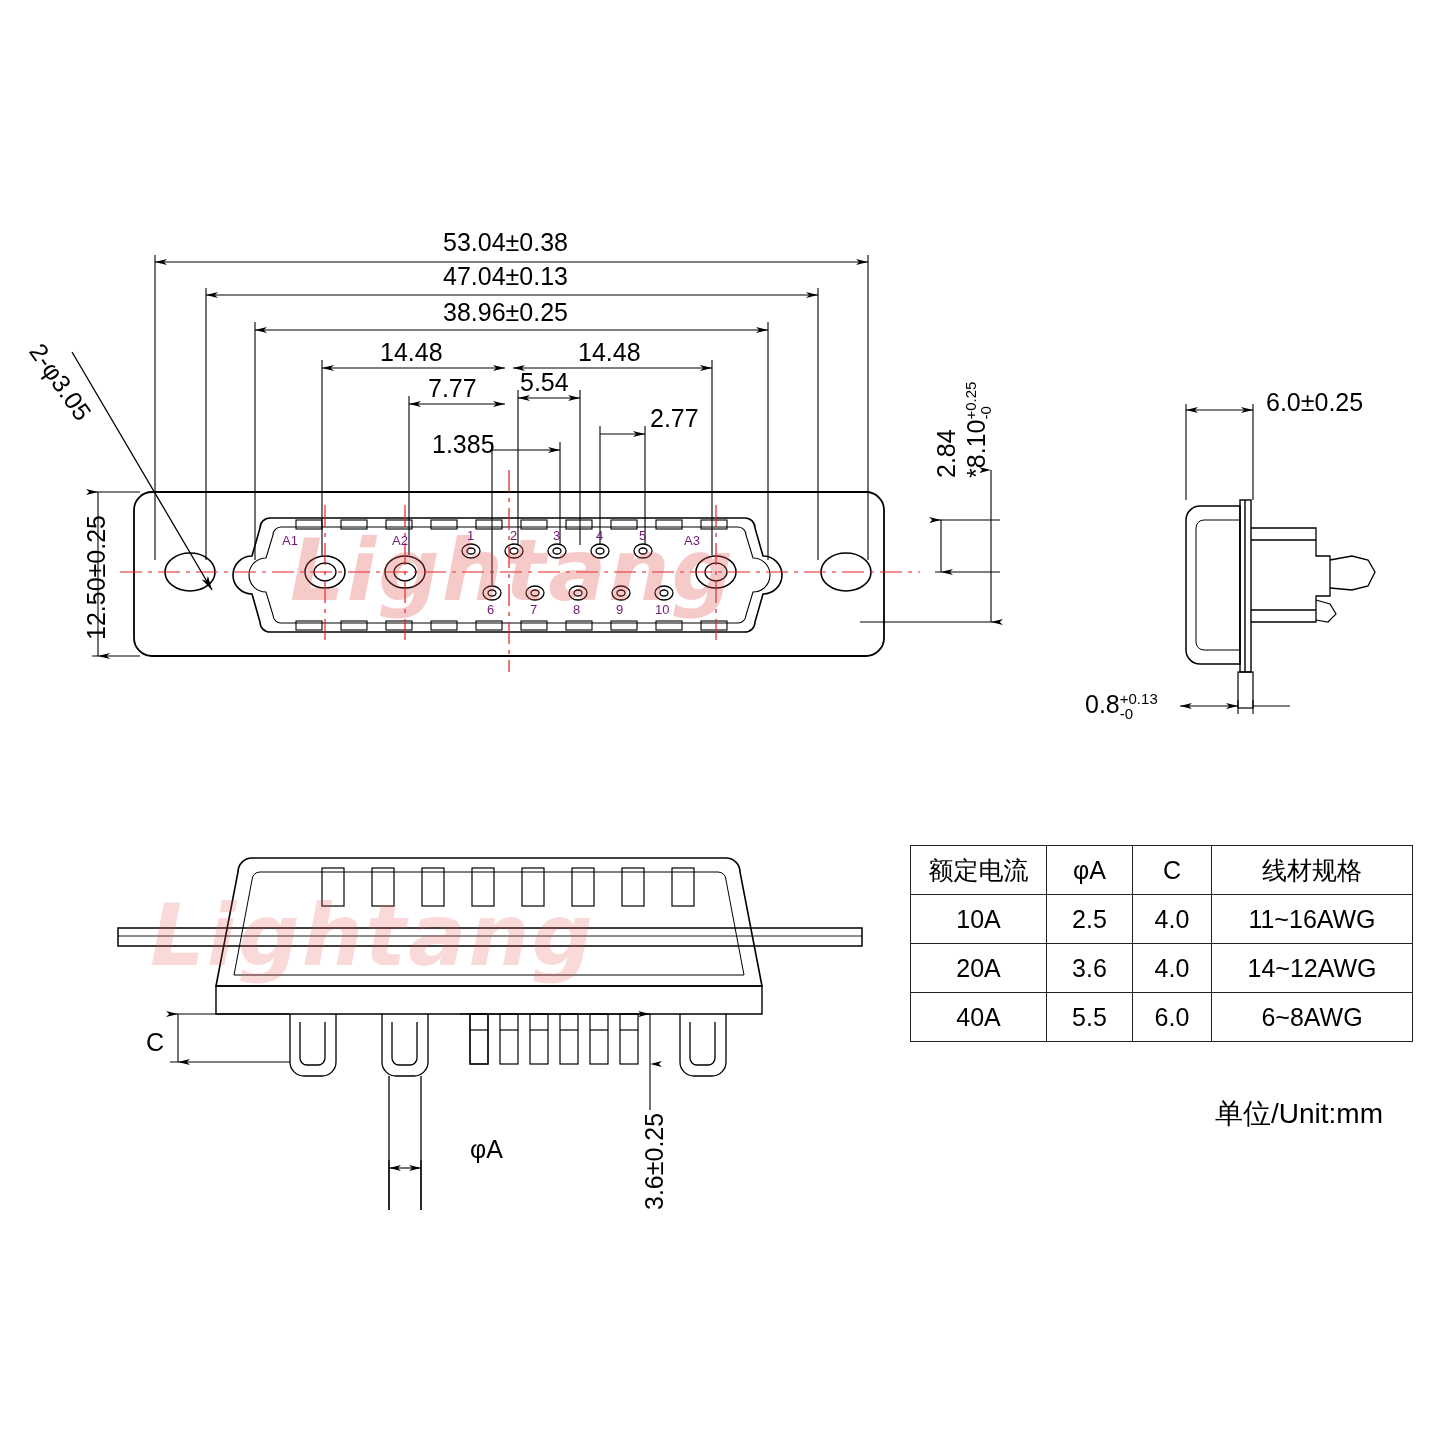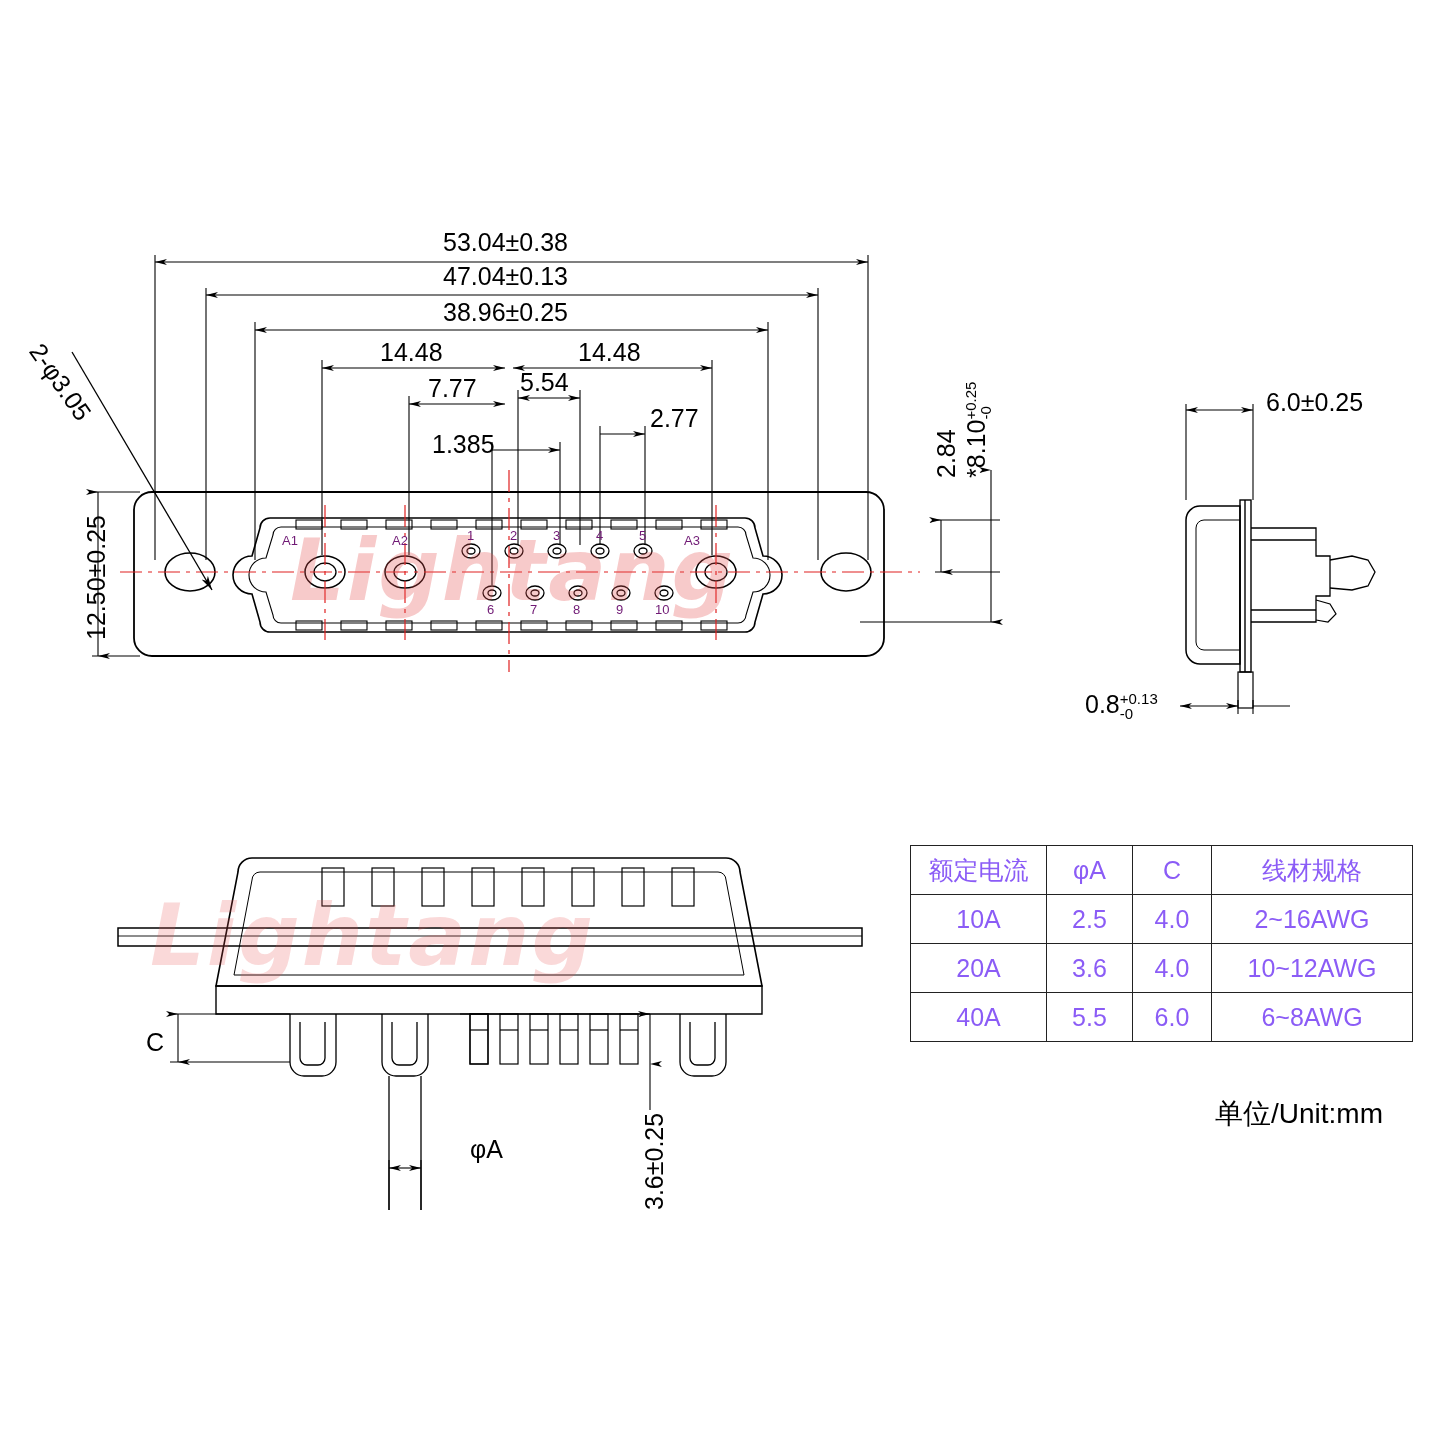--- a/index.html
+++ b/index.html
@@ -61,21 +61,21 @@
     border-collapse: collapse;
     font-family: "Liberation Sans", sans-serif;
   }
   .spec-table td, .spec-table th {
     border: 1.6px solid #222;
     text-align: center;
     font-size: 25px;
     font-weight: normal;
     padding: 0;
     height: 48px;
-    color: #8b5cf6;
+    color: #000000;
     margin-left: 40px;
   }
   .spec-table th {
     font-weight: normal;
   }
   .col-cur { width: 135px; }
   .col-pa  { width: 85px; }
   .col-c   { width: 78px; }
   .col-wire{ width: 200px; }
   .unit-label {
@@ -405,27 +405,27 @@
         <th class="col-pa">φA</th>
         <th class="col-c">C</th>
         <th class="col-wire">线材规格</th>
       </tr>
     </thead>
     <tbody>
       <tr>
         <td>10A</td>
         <td>2.5</td>
         <td>4.0</td>
-        <td>2~16AWG</td>
+        <td>11~16AWG</td>
       </tr>
       <tr>
         <td>20A</td>
         <td>3.6</td>
         <td>4.0</td>
-        <td>10~12AWG</td>
+        <td>14~12AWG</td>
       </tr>
       <tr>
         <td>40A</td>
         <td>5.5</td>
         <td>6.0</td>
         <td>6~8AWG</td>
       </tr>
     </tbody>
   </table>
 

